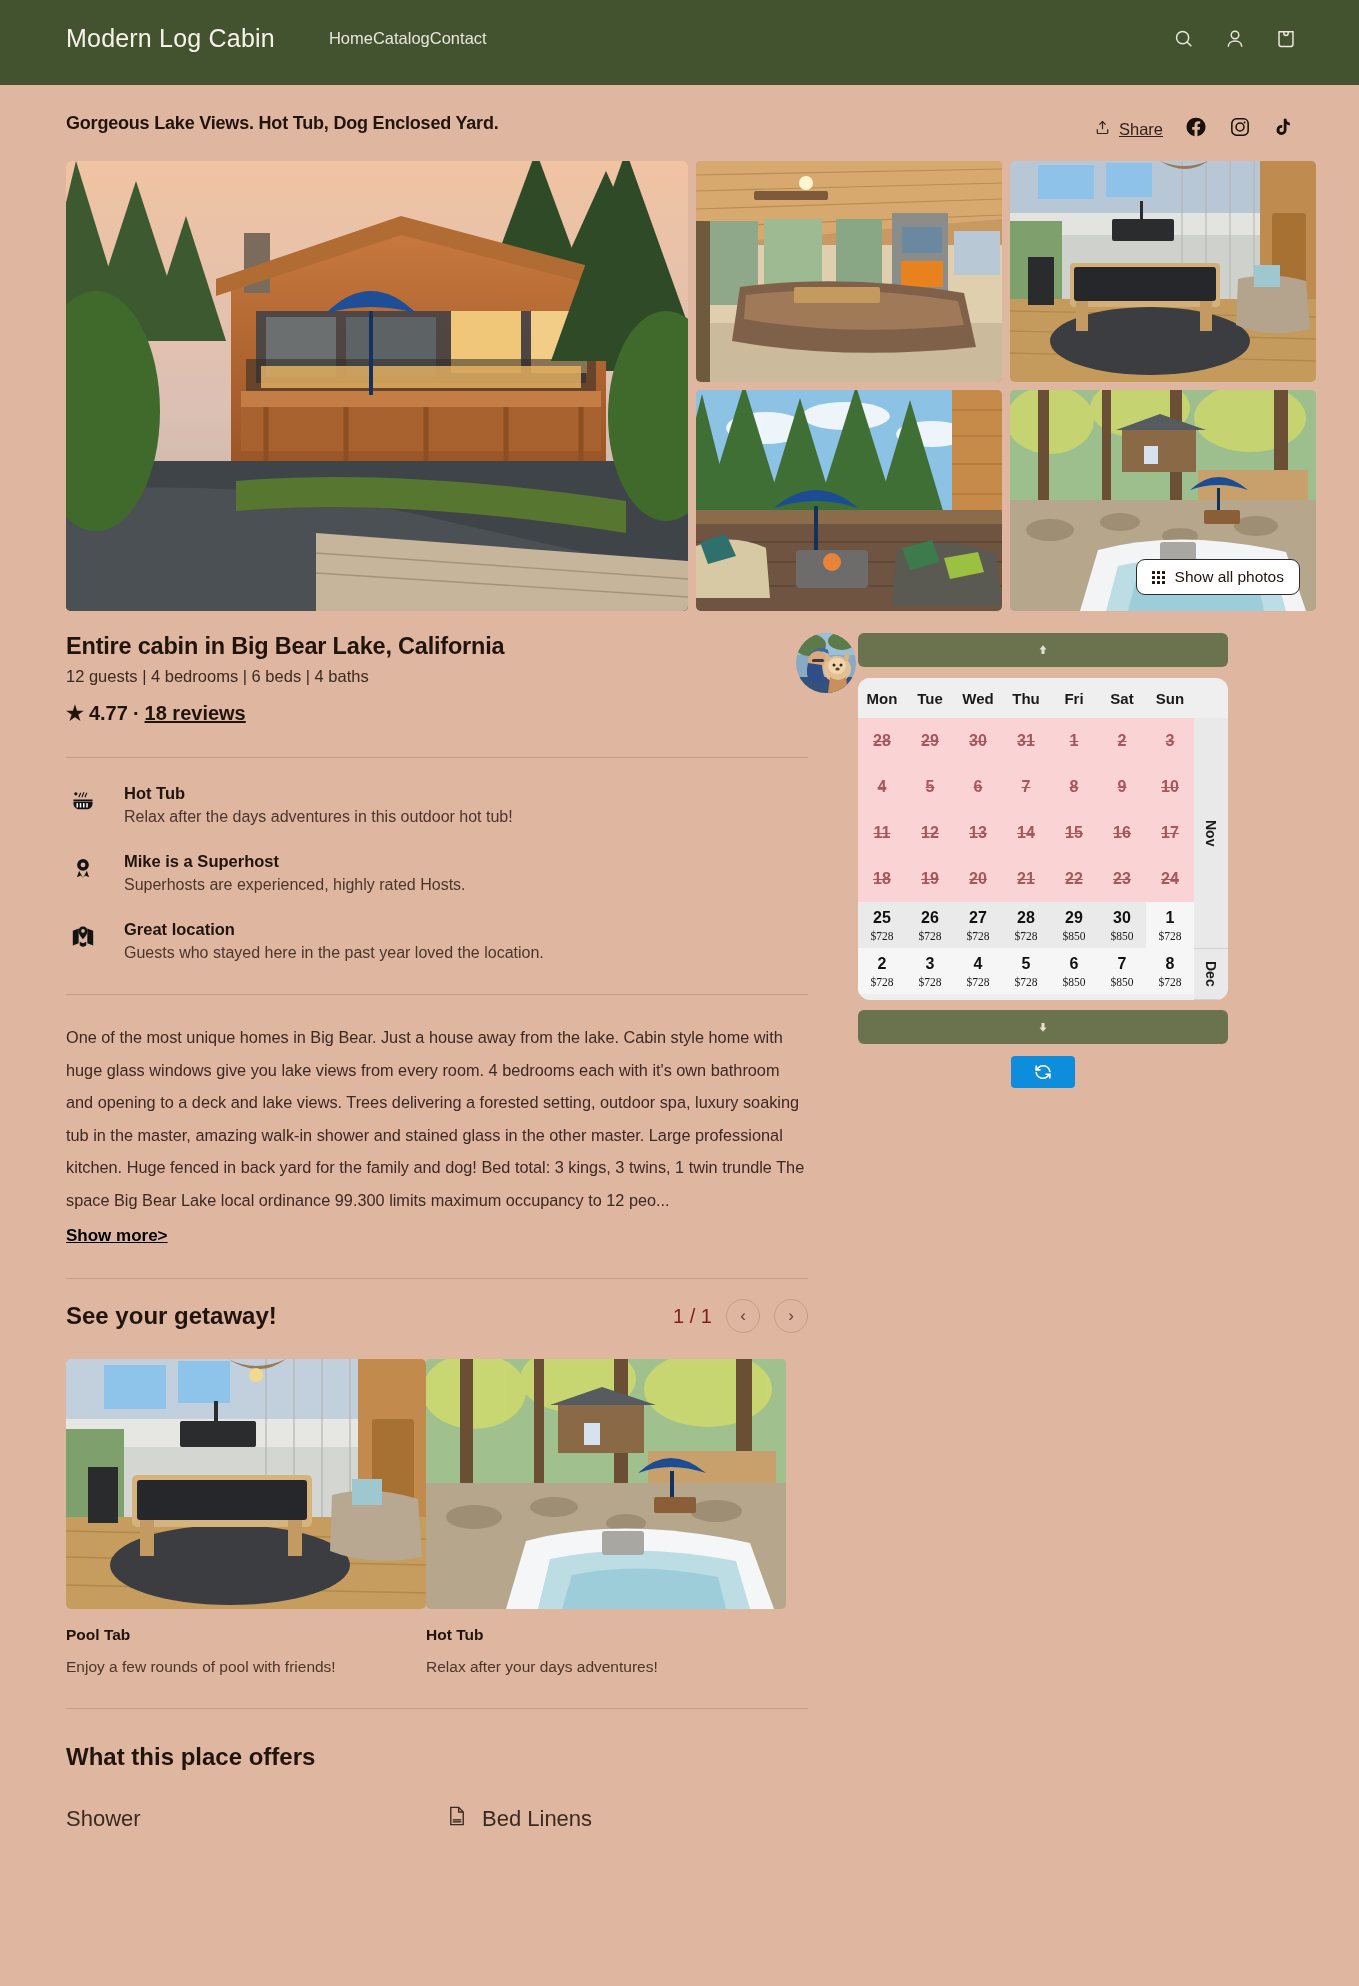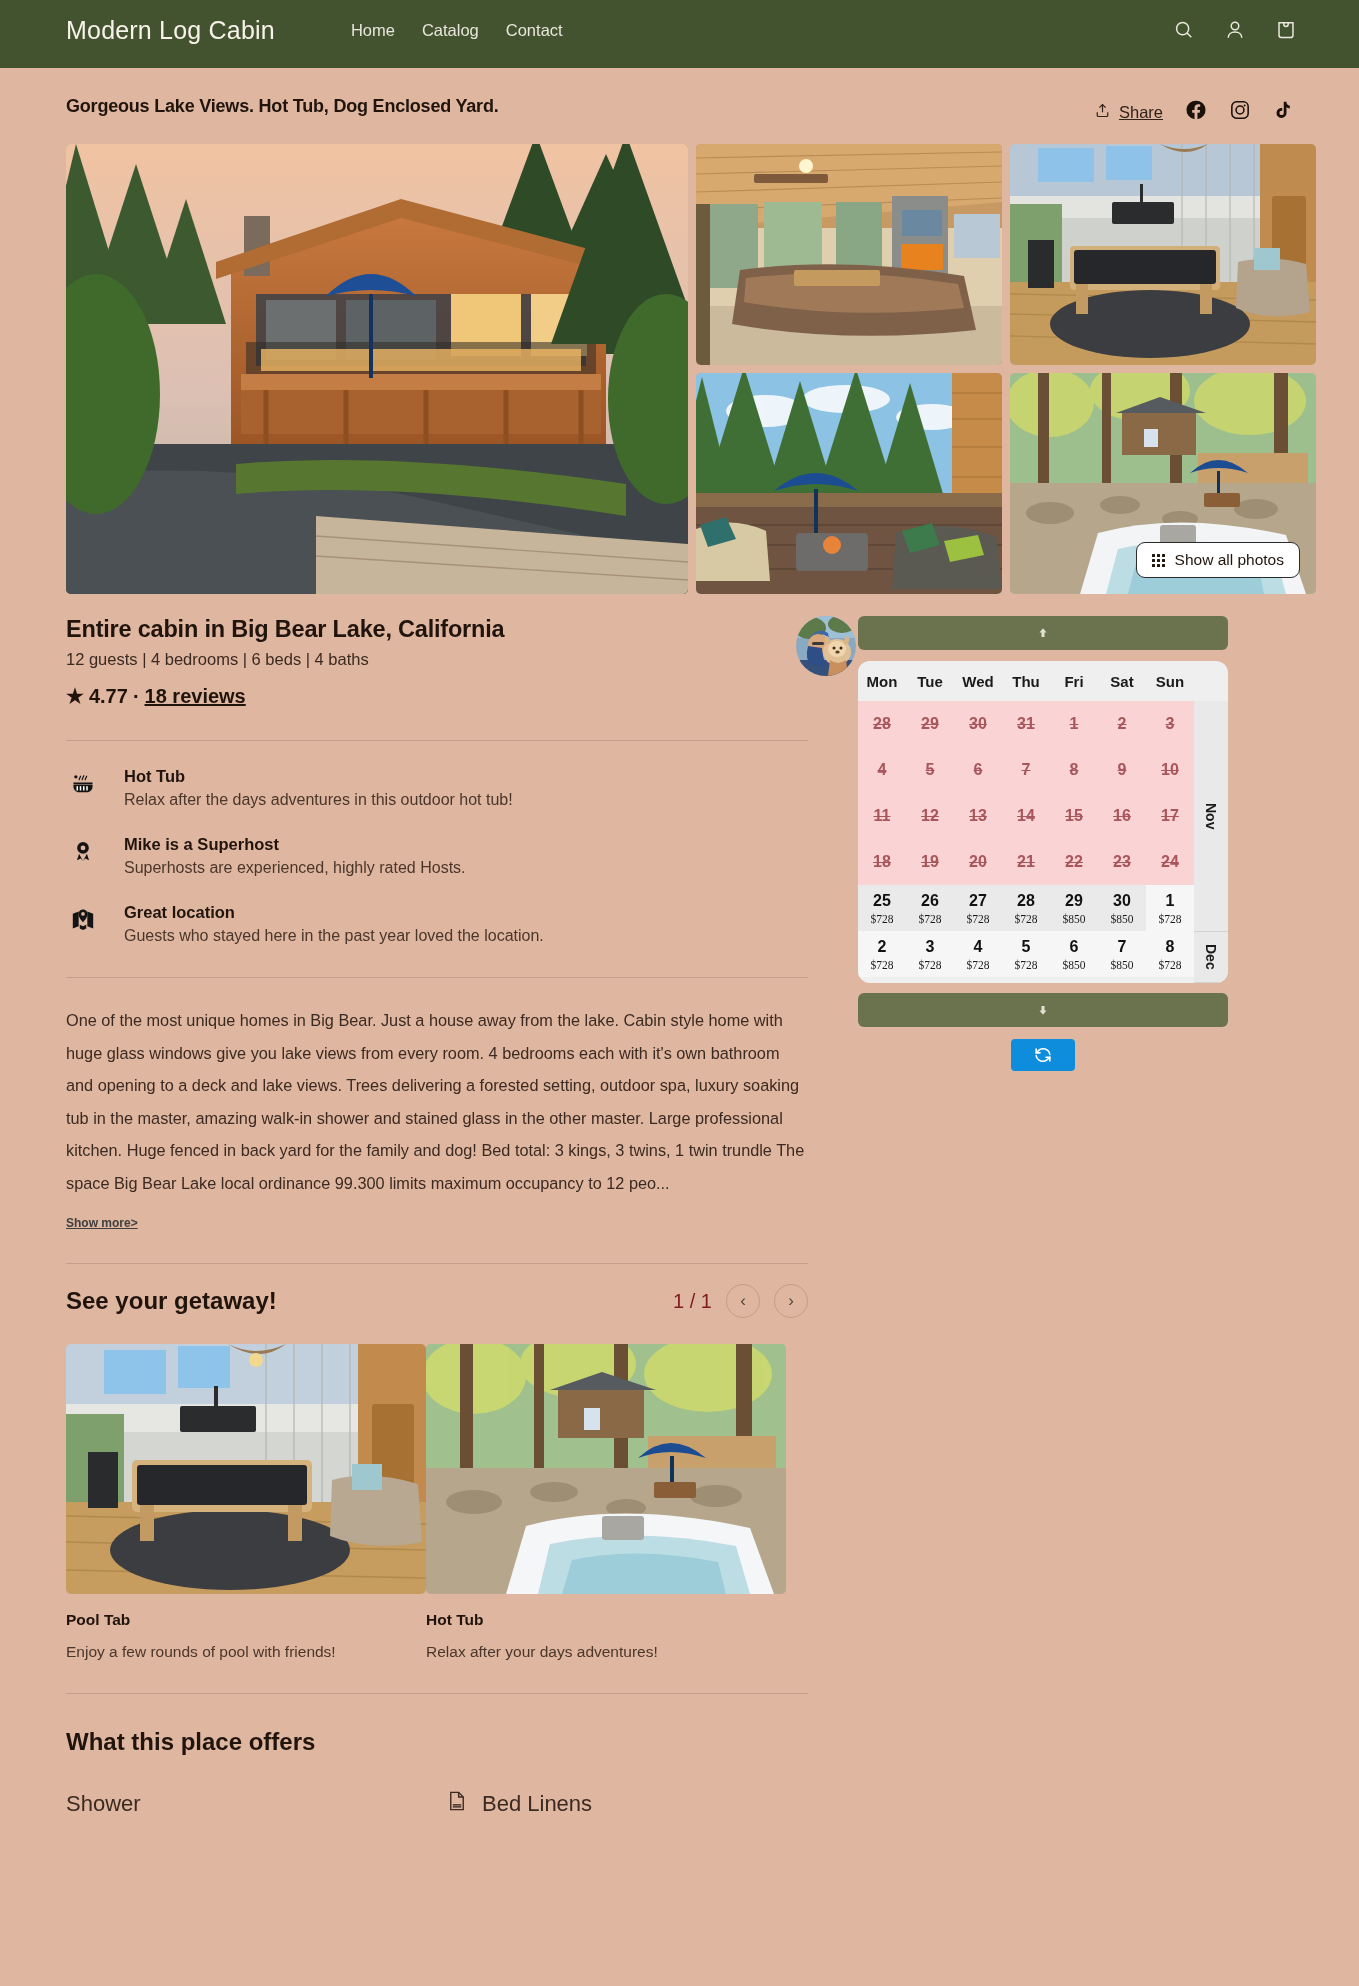--- a/index.html
+++ b/index.html
@@ -7,37 +7,36 @@
     width: 1359px;
     height: 1986px;
     overflow: hidden;
     background: #dfb6a0;
     font-family: "Liberation Sans", sans-serif;
     color: #2b1a12;
   }
 
   
   .site-header {
-    height: 68px;
+    height: 85px;
     background: #44532f;
     display: flex;
     align-items: center;
     padding: 0 62px 8px 66px;
   }
   .brand {
     color: #f7f2ea;
     font-size: 25px;
     font-weight: 400;
     letter-spacing: .2px;
     white-space: nowrap;
   }
   .nav {
     display: flex;
-    gap: 27px;
-    margin-left: 76px;
+    margin-left: 54px;
   }
   .nav a {
     color: #e8e5dc;
     font-size: 16.5px;
     text-decoration: none;
     white-space: nowrap;
   }
   .header-icons {
     margin-left: auto;
     display: flex;
@@ -171,24 +170,24 @@
 
   .description {
     font-size: 16.3px;
     line-height: 32.5px;
     color: #3b2a21;
     padding-top: 26px;
     width: 742px;
   }
   .show-more {
     display: inline-block;
-    margin-top: 17px;
-    font-size: 12px;
+    margin-top: 10px;
+    font-size: 17px;
     font-weight: 700;
-    color: #404040;
+    color: #000000;
     text-decoration: underline;
     cursor: pointer;
   }
 
   
   .getaway-head {
     display: flex;
     align-items: center;
     margin-top: 20px;
     width: 742px;

